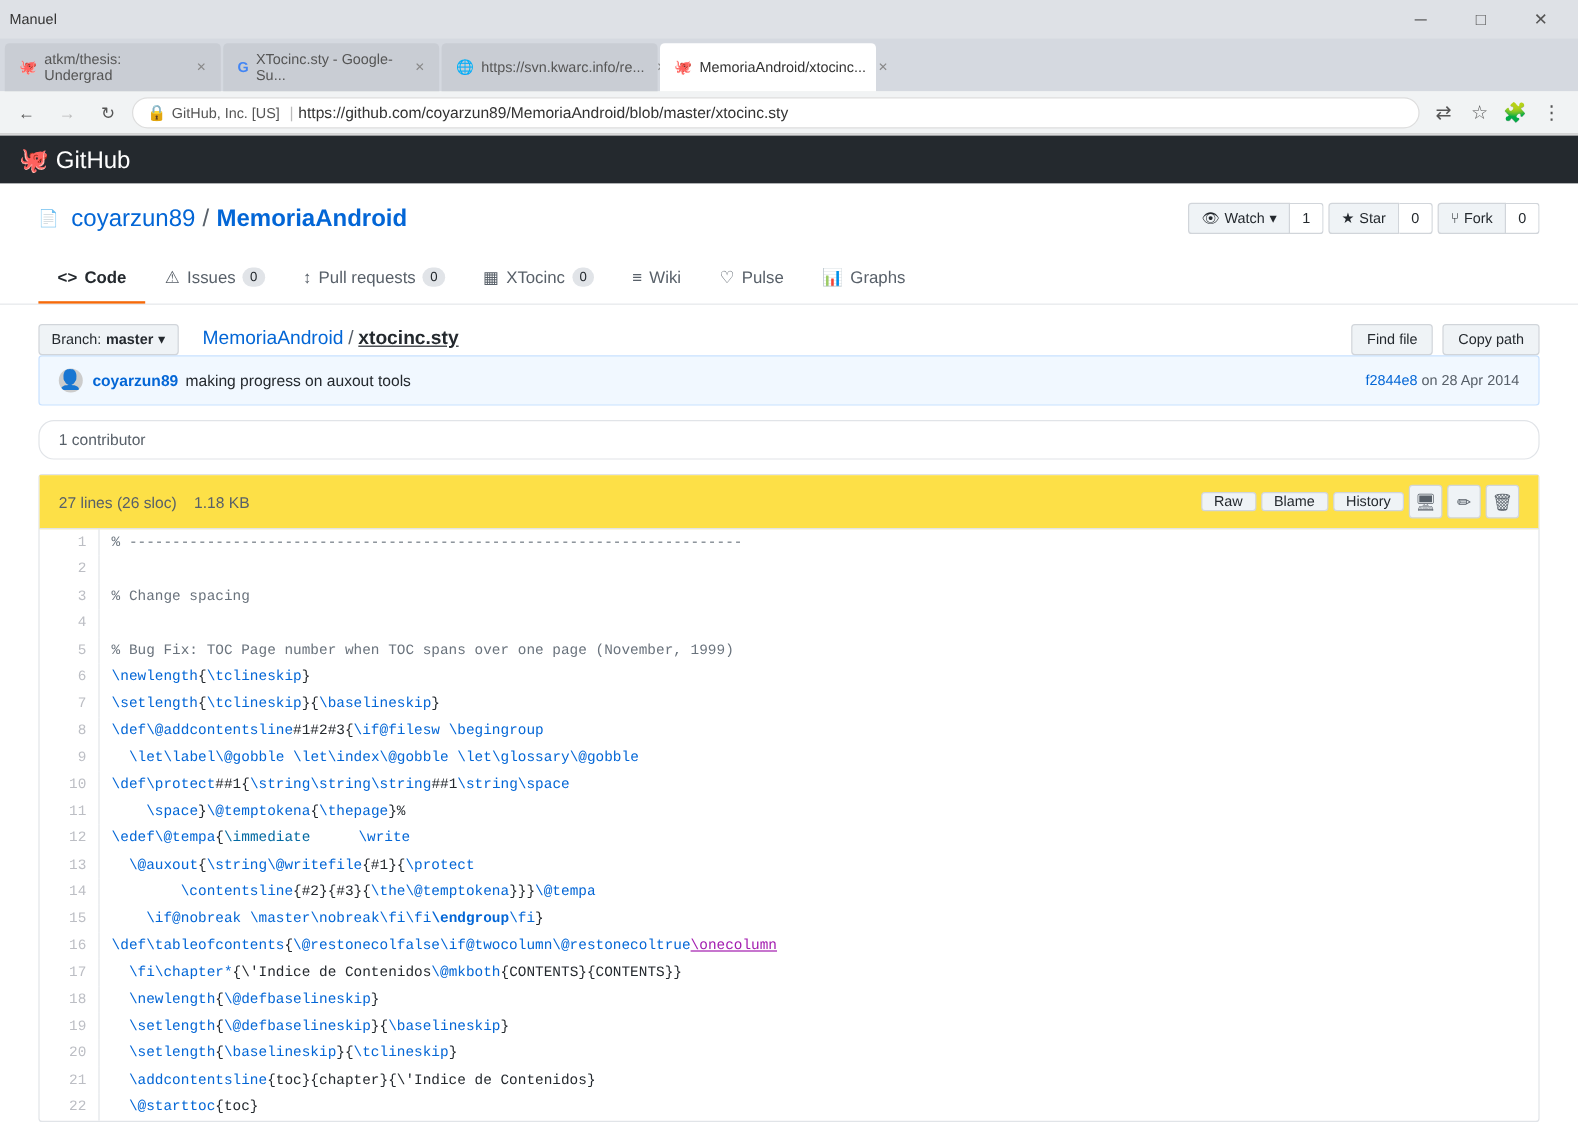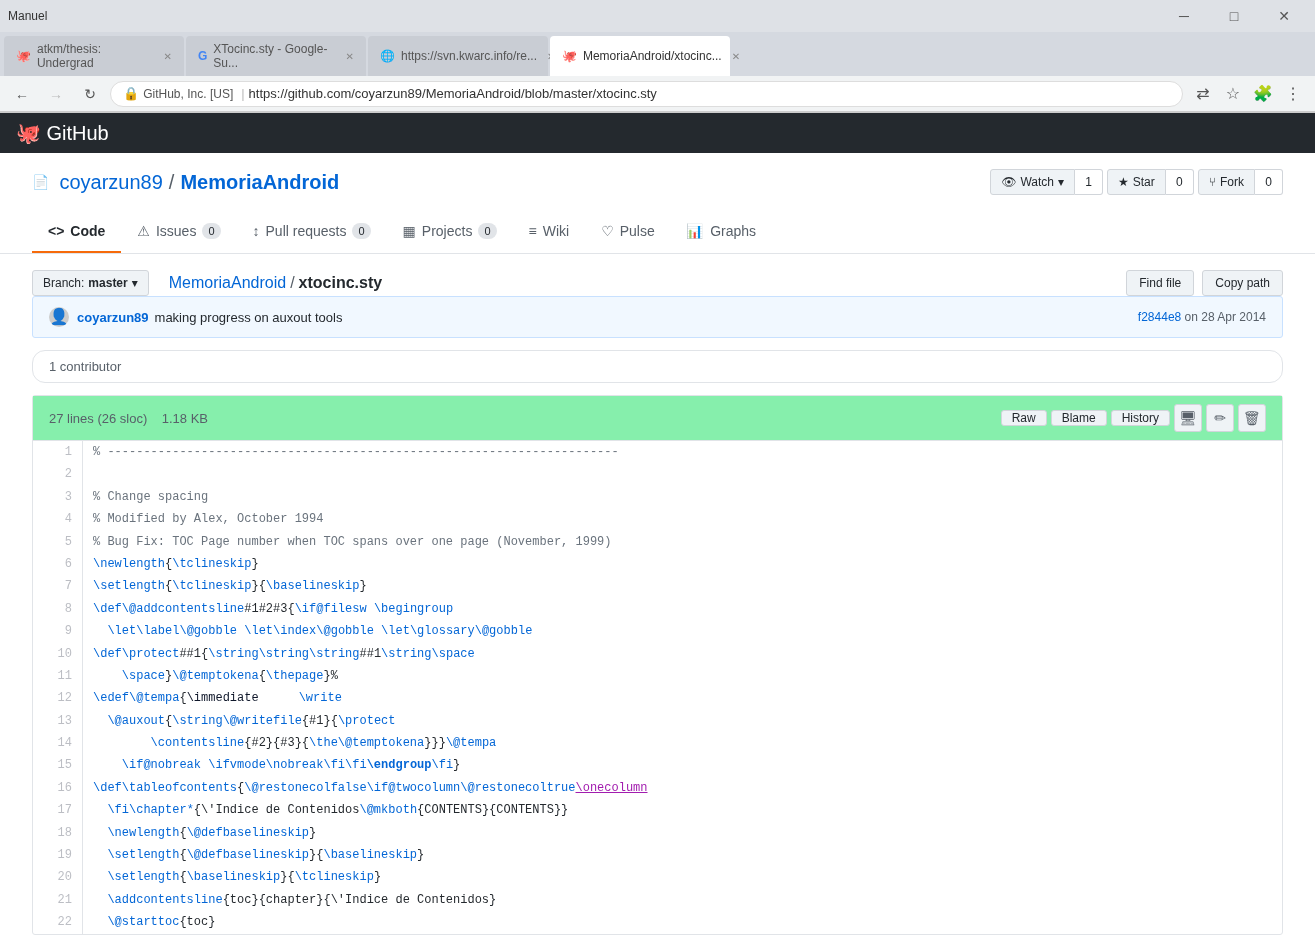--- a/index.html
+++ b/index.html
@@ -50,38 +50,38 @@
     .nav-badge { background: #e1e4e8; color: #24292e; border-radius: 10px; padding: 2px 6px; font-size: 11px; }
 
     .content-area { padding: 16px 32px; background: #fff; }
 
     
     .file-path-bar { display: flex; justify-content: space-between; }
     .branch-selector { display: flex; align-items: center; gap: 4px; padding: 5px 10px; border: 1px solid #d1d5da; border-radius: 3px; background: #eff3f6; cursor: pointer; font-size: 12px; color: #24292e; }
     .file-breadcrumb { display: flex; align-items: center; gap: 4px; font-size: 16px; margin-left: 12px; }
     .breadcrumb-link { color: #0366d6; cursor: pointer; }
     .breadcrumb-sep { color: #586069; }
-    .breadcrumb-current { color: #24292e; font-weight: 600; }
+    .breadcrumb-current { color: #24292e; font-weight: 600; text-decoration: underline; }
     .file-actions { display: flex; gap: 8px; }
     .file-action-btn { padding: 5px 12px; border: 1px solid #d1d5da; border-radius: 3px; background: #eff3f6; cursor: pointer; font-size: 12px; color: #24292e; }
 
     
     .commit-bar { display: flex; align-items: center; padding: 10px 16px; background: #f1f8ff; border: 1px solid #c8e1ff; border-radius: 3px; margin-bottom: 12px; }
     .commit-avatar { width: 20px; height: 20px; border-radius: 50%; background: #ccc; margin-right: 8px; overflow: hidden; }
     .commit-author { font-weight: 600; color: #0366d6; cursor: pointer; font-size: 13px; }
     .commit-message { font-size: 13px; color: #24292e; margin-left: 6px; }
     .commit-meta { margin-left: auto; font-size: 12px; color: #586069; }
     .commit-sha { color: #0366d6; cursor: pointer; }
 
     
     .contributors-bar { font-size: 13px; color: #586069; padding: 8px 16px; border: 1px solid #e1e4e8; border-radius: 13px; margin-bottom: 12px; background: #fff; }
 
     
     .code-viewer { border: 1px solid #e1e4e8; border-radius: 3px; }
-    .code-header { display: flex; align-items: center; justify-content: space-between; padding: 8px 16px; background: #86efac; border-bottom: 1px solid #e1e4e8; }
+    .code-header { display: flex; align-items: center; justify-content: space-between; padding: 8px 16px; background: #fde047; border-bottom: 1px solid #e1e4e8; }
     .code-stats { font-size: 13px; color: #586069; }
     .code-buttons { display: flex; gap: 4px; align-items: center; }
     .code-btn { padding: 0 10px; border: 1px solid #d1d5da; border-radius: 3px; background: #eff3f6; cursor: pointer; font-size: 12px; color: #24292e; }
     .code-icon-btn { width: 28px; height: 28px; display: flex; align-items: center; justify-content: center; border: 1px solid #d1d5da; border-radius: 3px; background: #eff3f6; cursor: pointer; color: #586069; font-size: 14px; }
 
     .code-body { font-family: 'SFMono-Regular', Consolas, 'Liberation Mono', Menlo, monospace; font-size: 12px; overflow-x: auto; }
     .code-line { display: flex; }
     .line-num { min-width: 50px; padding: 1px 10px; text-align: right; color: #bcbec4; user-select: none; border-right: 1px solid #e1e4e8; font-size: 12px; line-height: 1.7; }
     .line-code { padding: 1px 10px; white-space: pre; color: #24292e; line-height: 1.7; }
     .line-code .cm { color: #6a737d; }
@@ -189,21 +189,21 @@
         <span>Issues</span>
         <span class="nav-badge">0</span>
       </a>
       <a class="nav-item">
         <span>↕</span>
         <span>Pull requests</span>
         <span class="nav-badge">0</span>
       </a>
       <a class="nav-item">
         <span>▦</span>
-        <span>Projects</span>
+        <span>XTocinc</span>
         <span class="nav-badge">0</span>
       </a>
       <a class="nav-item">
         <span>≡</span>
         <span>Wiki</span>
       </a>
       <a class="nav-item">
         <span>♡</span>
         <span>Pulse</span>
       </a>
@@ -273,21 +273,20 @@
           </div>
           <div class="code-line">
             <div class="line-num">2</div>
           </div>
           <div class="code-line">
             <div class="line-num">3</div>
             <div class="line-code"><span class="cm">% Change spacing</span></div>
           </div>
           <div class="code-line">
             <div class="line-num">4</div>
-            <div class="line-code"><span class="cm">% Modified by Alex, October 1994</span></div>
           </div>
           <div class="code-line">
             <div class="line-num">5</div>
             <div class="line-code"><span class="cm">% Bug Fix: TOC Page number when TOC spans over one page (November, 1999)</span></div>
           </div>
           <div class="code-line">
             <div class="line-num">6</div>
             <div class="line-code"><span style="color:#0366d6;">\newlength</span>{<span style="color:#0366d6;">\tclineskip</span>}</div>
           </div>
           <div class="code-line">
@@ -305,33 +304,33 @@
           <div class="code-line">
             <div class="line-num">10</div>
             <div class="line-code"><span style="color:#0366d6;">\def</span><span style="color:#0366d6;">\protect</span>##1{<span style="color:#0366d6;">\string</span><span style="color:#0366d6;">\string</span><span style="color:#0366d6;">\string</span>##1<span style="color:#0366d6;">\string</span><span style="color:#0366d6;">\space</span></div>
           </div>
           <div class="code-line">
             <div class="line-num">11</div>
             <div class="line-code">    <span style="color:#0366d6;">\space</span>}<span style="color:#0366d6;">\@temptokena</span>{<span style="color:#0366d6;">\thepage</span>}%</div>
           </div>
           <div class="code-line">
             <div class="line-num">12</div>
-            <div class="line-code"><span style="color:#0366d6;">\edef</span><span style="color:#0366d6;">\@tempa</span>{<span style="color:#0f172a;">\immediate</span><span style="color:#0366d6;margin-left:40px;">\write</span></div>
+            <div class="line-code"><span style="color:#0366d6;">\edef</span><span style="color:#0366d6;">\@tempa</span>{<span style="color:#0369a1;">\immediate</span><span style="color:#0366d6;margin-left:40px;">\write</span></div>
           </div>
           <div class="code-line">
             <div class="line-num">13</div>
             <div class="line-code">  <span style="color:#0366d6;">\@auxout</span>{<span style="color:#0366d6;">\string</span><span style="color:#0366d6;">\@writefile</span>{#1}{<span style="color:#0366d6;">\protect</span></div>
           </div>
           <div class="code-line">
             <div class="line-num">14</div>
             <div class="line-code">        <span style="color:#0366d6;">\contentsline</span>{#2}{#3}{<span style="color:#0366d6;">\the</span><span style="color:#0366d6;">\@temptokena</span>}}}<span style="color:#0366d6;">\@tempa</span></div>
           </div>
           <div class="code-line">
             <div class="line-num">15</div>
-            <div class="line-code">    <span style="color:#0366d6;">\if@nobreak</span> <span style="color:#0366d6;">\ifvmode</span><span style="color:#0366d6;">\nobreak</span><span style="color:#0366d6;">\fi</span><span style="color:#0366d6;">\fi</span><span style="color:#0366d6;font-weight:bold;">\endgroup</span><span style="color:#0366d6;">\fi</span>}</div>
+            <div class="line-code">    <span style="color:#0366d6;">\if@nobreak</span> <span style="color:#0366d6;">\master</span><span style="color:#0366d6;">\nobreak</span><span style="color:#0366d6;">\fi</span><span style="color:#0366d6;">\fi</span><span style="color:#0366d6;font-weight:bold;">\endgroup</span><span style="color:#0366d6;">\fi</span>}</div>
           </div>
           <div class="code-line">
             <div class="line-num">16</div>
             <div class="line-code"><span style="color:#0366d6;">\def</span><span style="color:#0366d6;">\tableofcontents</span>{<span style="color:#0366d6;">\@restonecolfalse</span><span style="color:#0366d6;">\if@twocolumn</span><span style="color:#0366d6;">\@restonecoltrue</span><span style="color:#a21caf;text-decoration:underline;">\onecolumn</span></div>
           </div>
           <div class="code-line">
             <div class="line-num">17</div>
             <div class="line-code">  <span style="color:#0366d6;">\fi</span><span style="color:#0366d6;">\chapter*</span>{\'Indice de Contenidos<span style="color:#0366d6;">\@mkboth</span>{CONTENTS}{CONTENTS}}</div>
           </div>
           <div class="code-line">

